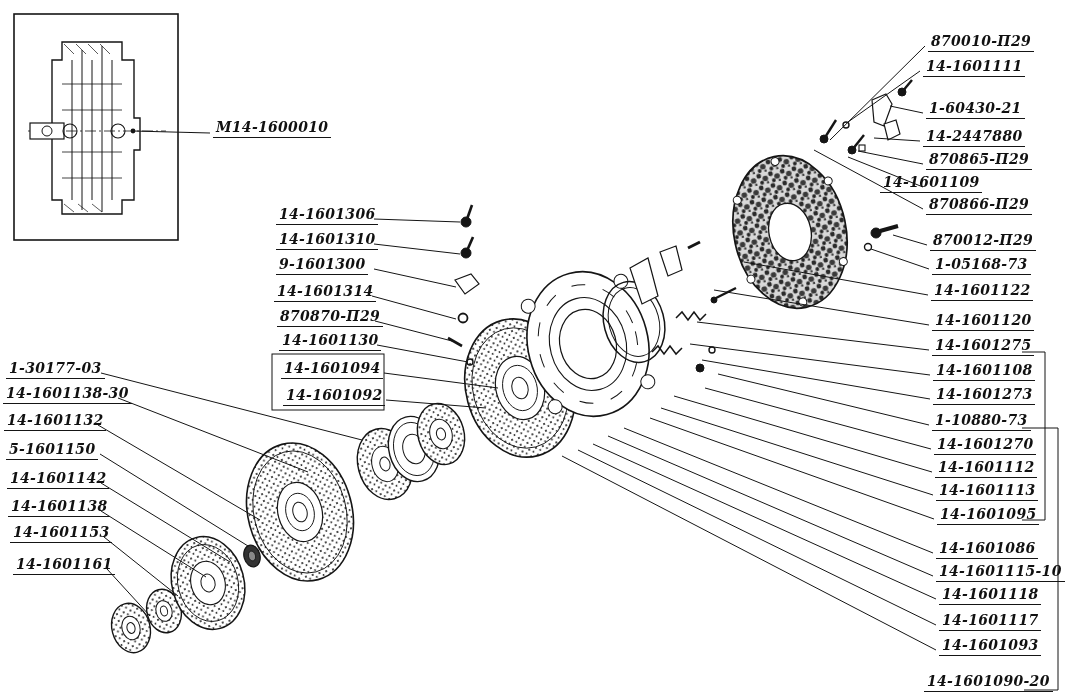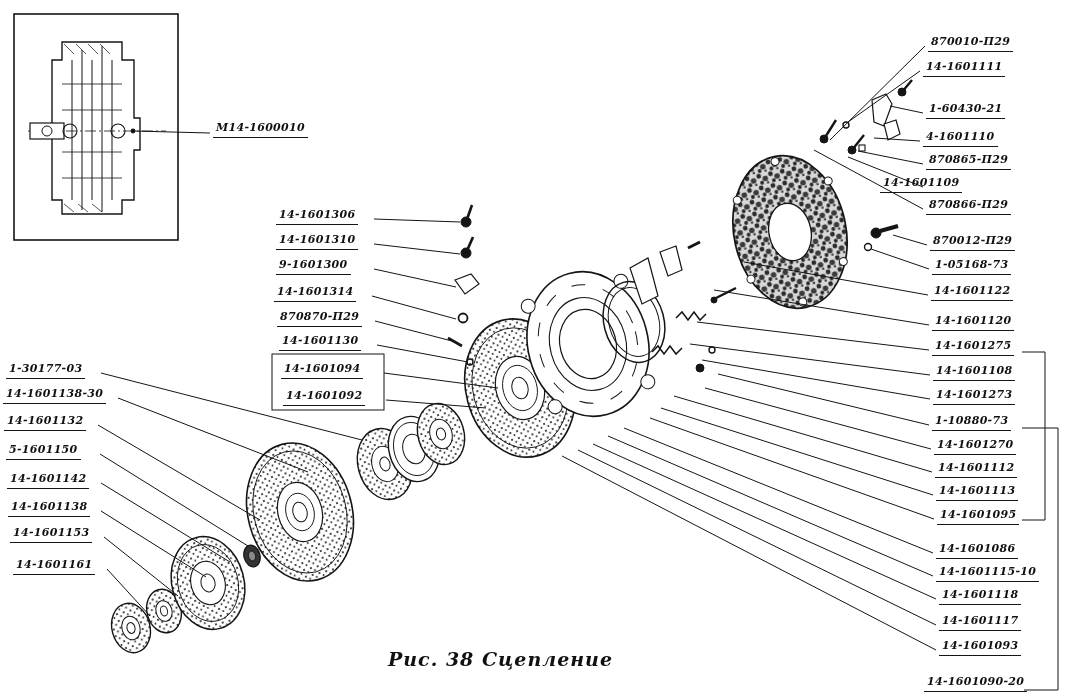--- a/index.html
+++ b/index.html
@@ -1,19 +1,19 @@
 <!DOCTYPE html>
 <html><head>
 <meta charset="utf-8">
 <style>
   html,body{margin:0;padding:0;background:#e8e8e8;}
   .page{position:relative;width:1074px;height:697px;background:#fff;overflow:hidden;
         font-family:"DejaVu Serif",serif;color:#111;}
   svg{position:absolute;left:0;top:0;}
-  .lbl{position:absolute;font-style:italic;font-weight:600;font-size:11px;line-height:17px;
+  .lbl{position:absolute;font-style:italic;font-weight:600;font-size:14px;line-height:17px;
        color:#111;border-bottom:1.5px solid #151515;padding:0 3px 1px 3px;white-space:nowrap;
        letter-spacing:.3px;background:transparent;}
   .caption{position:absolute;left:388px;top:648px;font-style:italic;font-weight:600;
            font-size:19px;letter-spacing:1px;color:#111;}
   .watermark{position:absolute;left:333px;top:292px;font-style:italic;font-weight:700;
              font-size:86px;letter-spacing:2px;color:rgba(130,130,130,0.10);
              -webkit-text-stroke:2px rgba(110,110,110,0.38);pointer-events:none;z-index:5;}
 </style>
 </head>
 <body>
@@ -251,21 +251,21 @@
 <div class="lbl" style="left:4px;top:412px">14-1601132</div>
 <div class="lbl" style="left:6px;top:441px">5-1601150</div>
 <div class="lbl" style="left:7px;top:470px">14-1601142</div>
 <div class="lbl" style="left:8px;top:498px">14-1601138</div>
 <div class="lbl" style="left:10px;top:524px">14-1601153</div>
 <div class="lbl" style="left:13px;top:556px">14-1601161</div>
 
 <div class="lbl" style="left:928px;top:33px">870010-П29</div>
 <div class="lbl" style="left:923px;top:58px">14-1601111</div>
 <div class="lbl" style="left:926px;top:100px">1-60430-21</div>
-<div class="lbl" style="left:923px;top:128px">4-1601110</div>
+<div class="lbl" style="left:923px;top:128px">14-2447880</div>
 <div class="lbl" style="left:926px;top:151px">870865-П29</div>
 <div class="lbl" style="left:880px;top:174px">14-1601109</div>
 <div class="lbl" style="left:926px;top:196px">870866-П29</div>
 <div class="lbl" style="left:930px;top:232px">870012-П29</div>
 <div class="lbl" style="left:932px;top:256px">1-05168-73</div>
 <div class="lbl" style="left:931px;top:282px">14-1601122</div>
 <div class="lbl" style="left:932px;top:312px">14-1601120</div>
 <div class="lbl" style="left:932px;top:337px">14-1601275</div>
 <div class="lbl" style="left:933px;top:362px">14-1601108</div>
 <div class="lbl" style="left:933px;top:386px">14-1601273</div>
@@ -274,15 +274,14 @@
 <div class="lbl" style="left:935px;top:459px">14-1601112</div>
 <div class="lbl" style="left:936px;top:482px">14-1601113</div>
 <div class="lbl" style="left:937px;top:506px">14-1601095</div>
 <div class="lbl" style="left:936px;top:540px">14-1601086</div>
 <div class="lbl" style="left:936px;top:563px">14-1601115-10</div>
 <div class="lbl" style="left:939px;top:586px">14-1601118</div>
 <div class="lbl" style="left:939px;top:612px">14-1601117</div>
 <div class="lbl" style="left:939px;top:637px">14-1601093</div>
 <div class="lbl" style="left:924px;top:673px">14-1601090-20</div>
 
-<div class="caption">Рис. 38 Сцепление</div>
 
 </div>
 
 </body></html>

